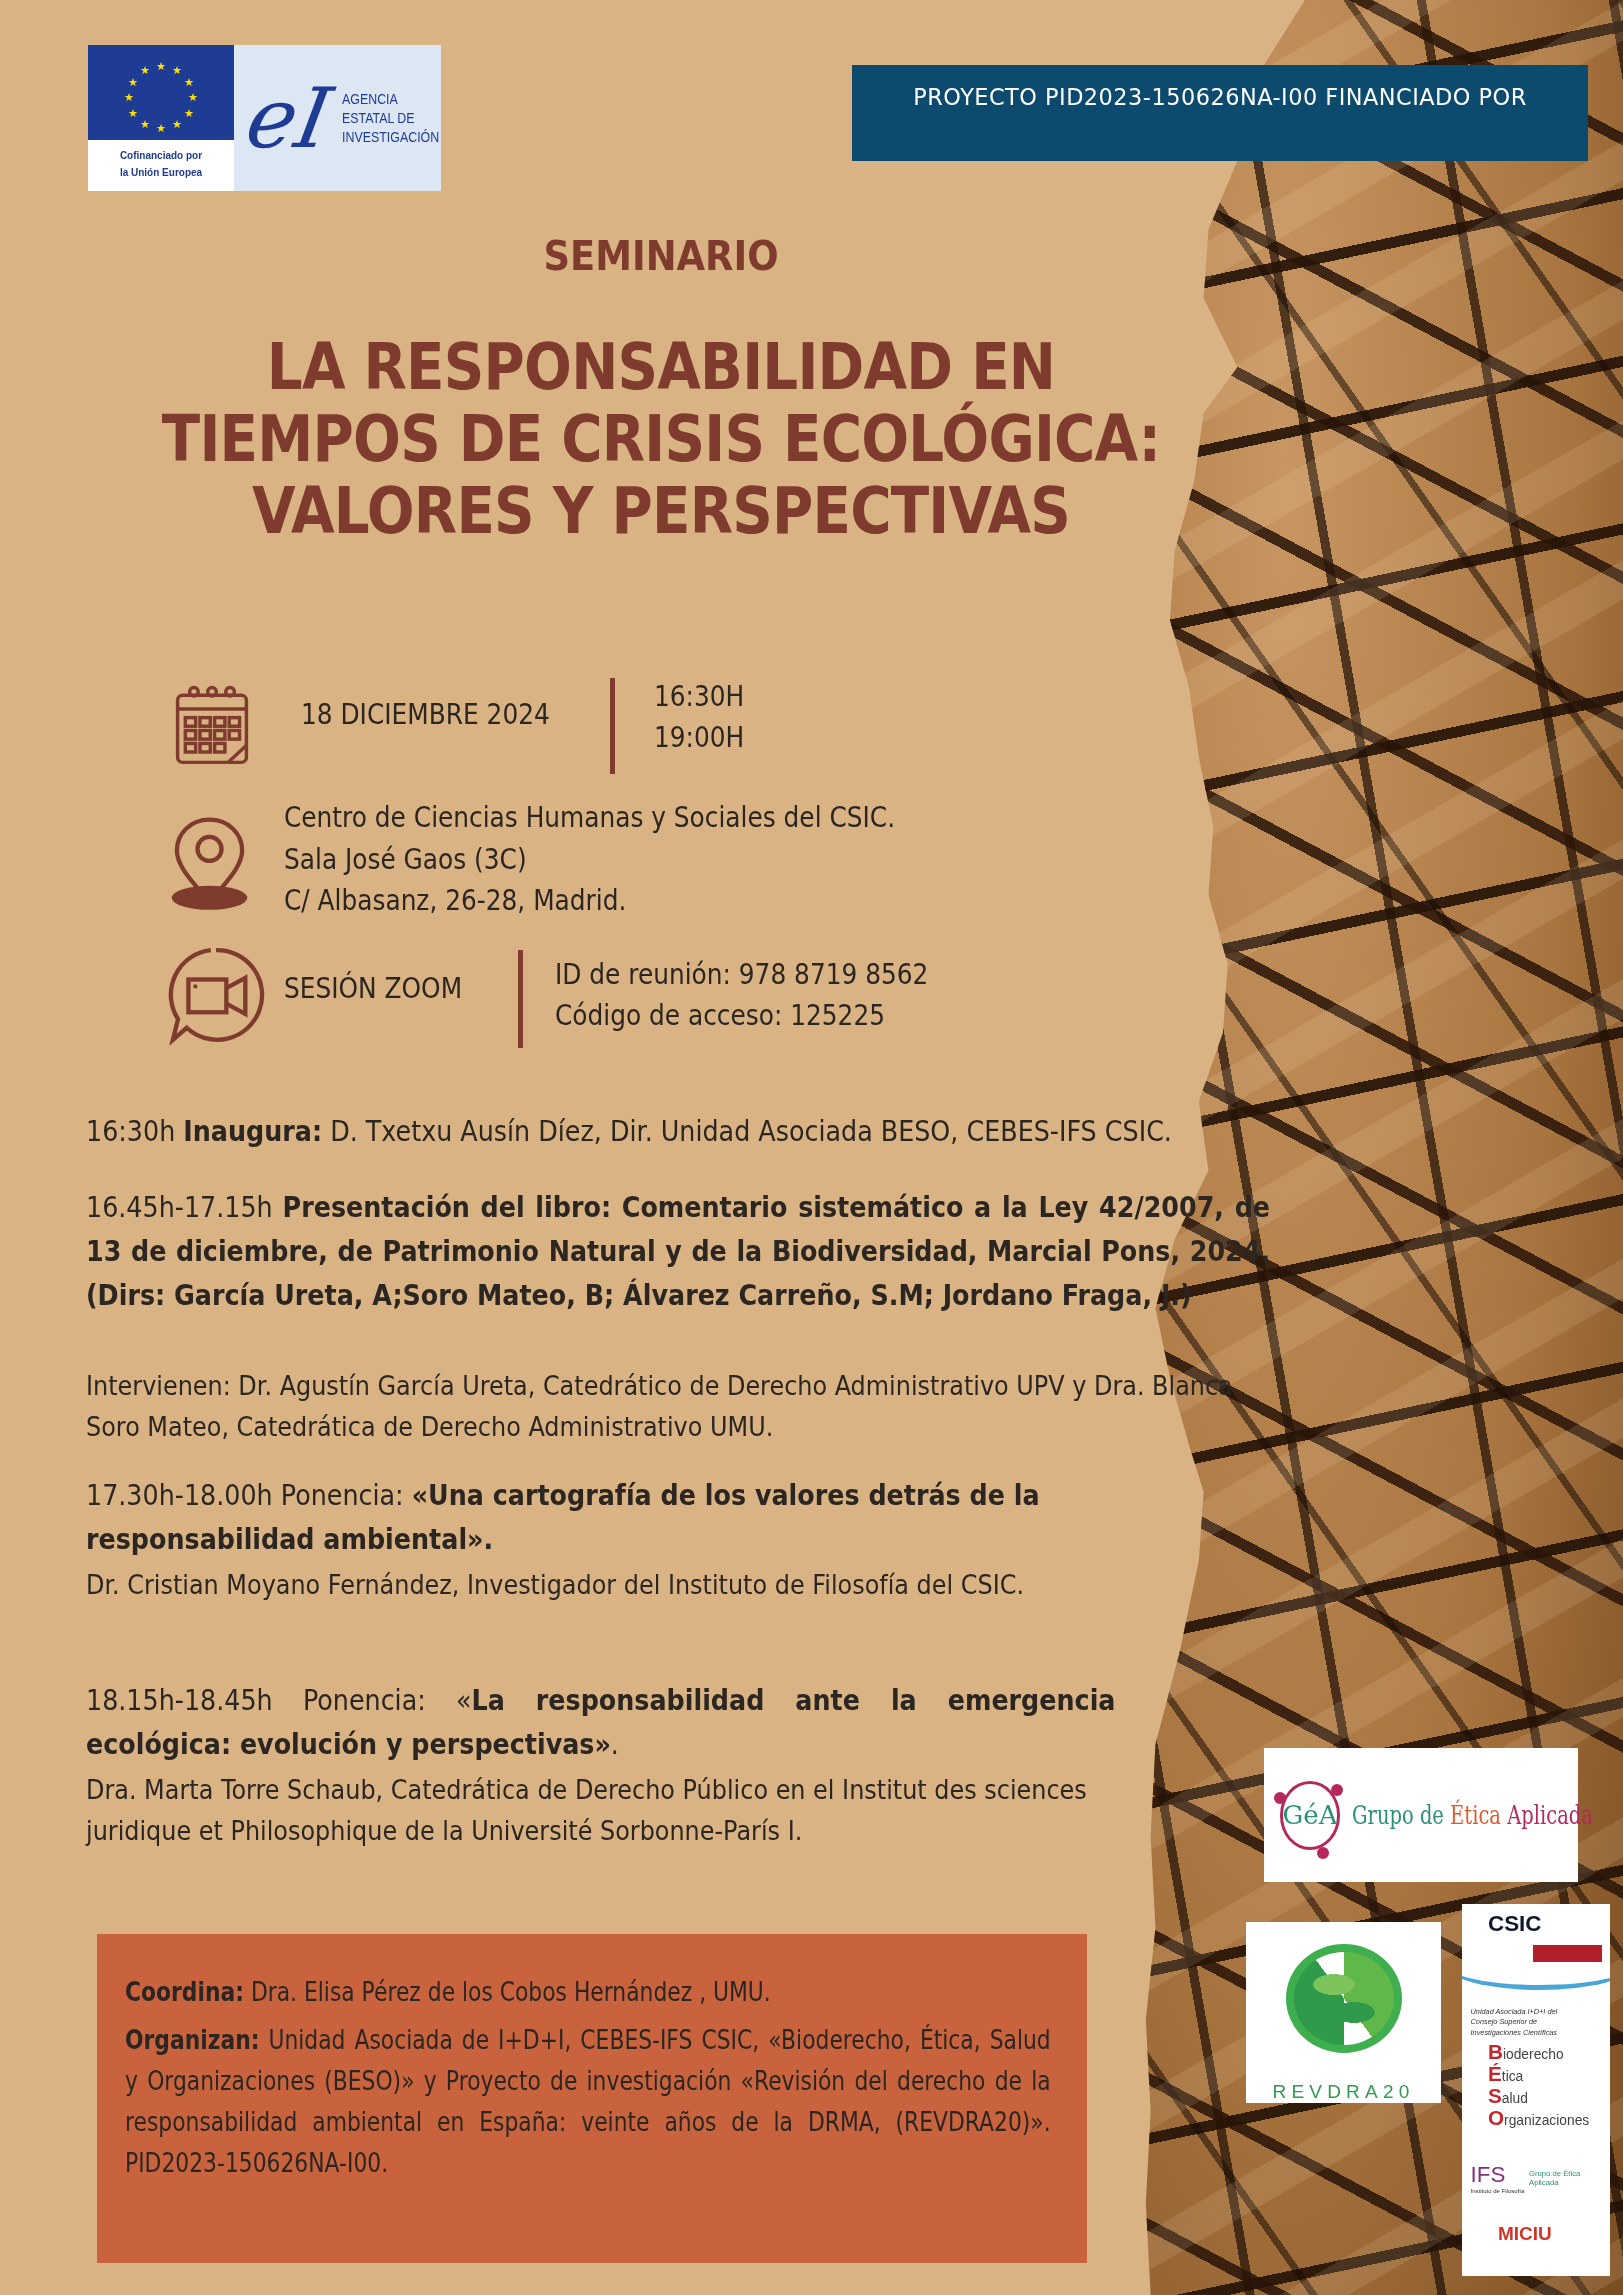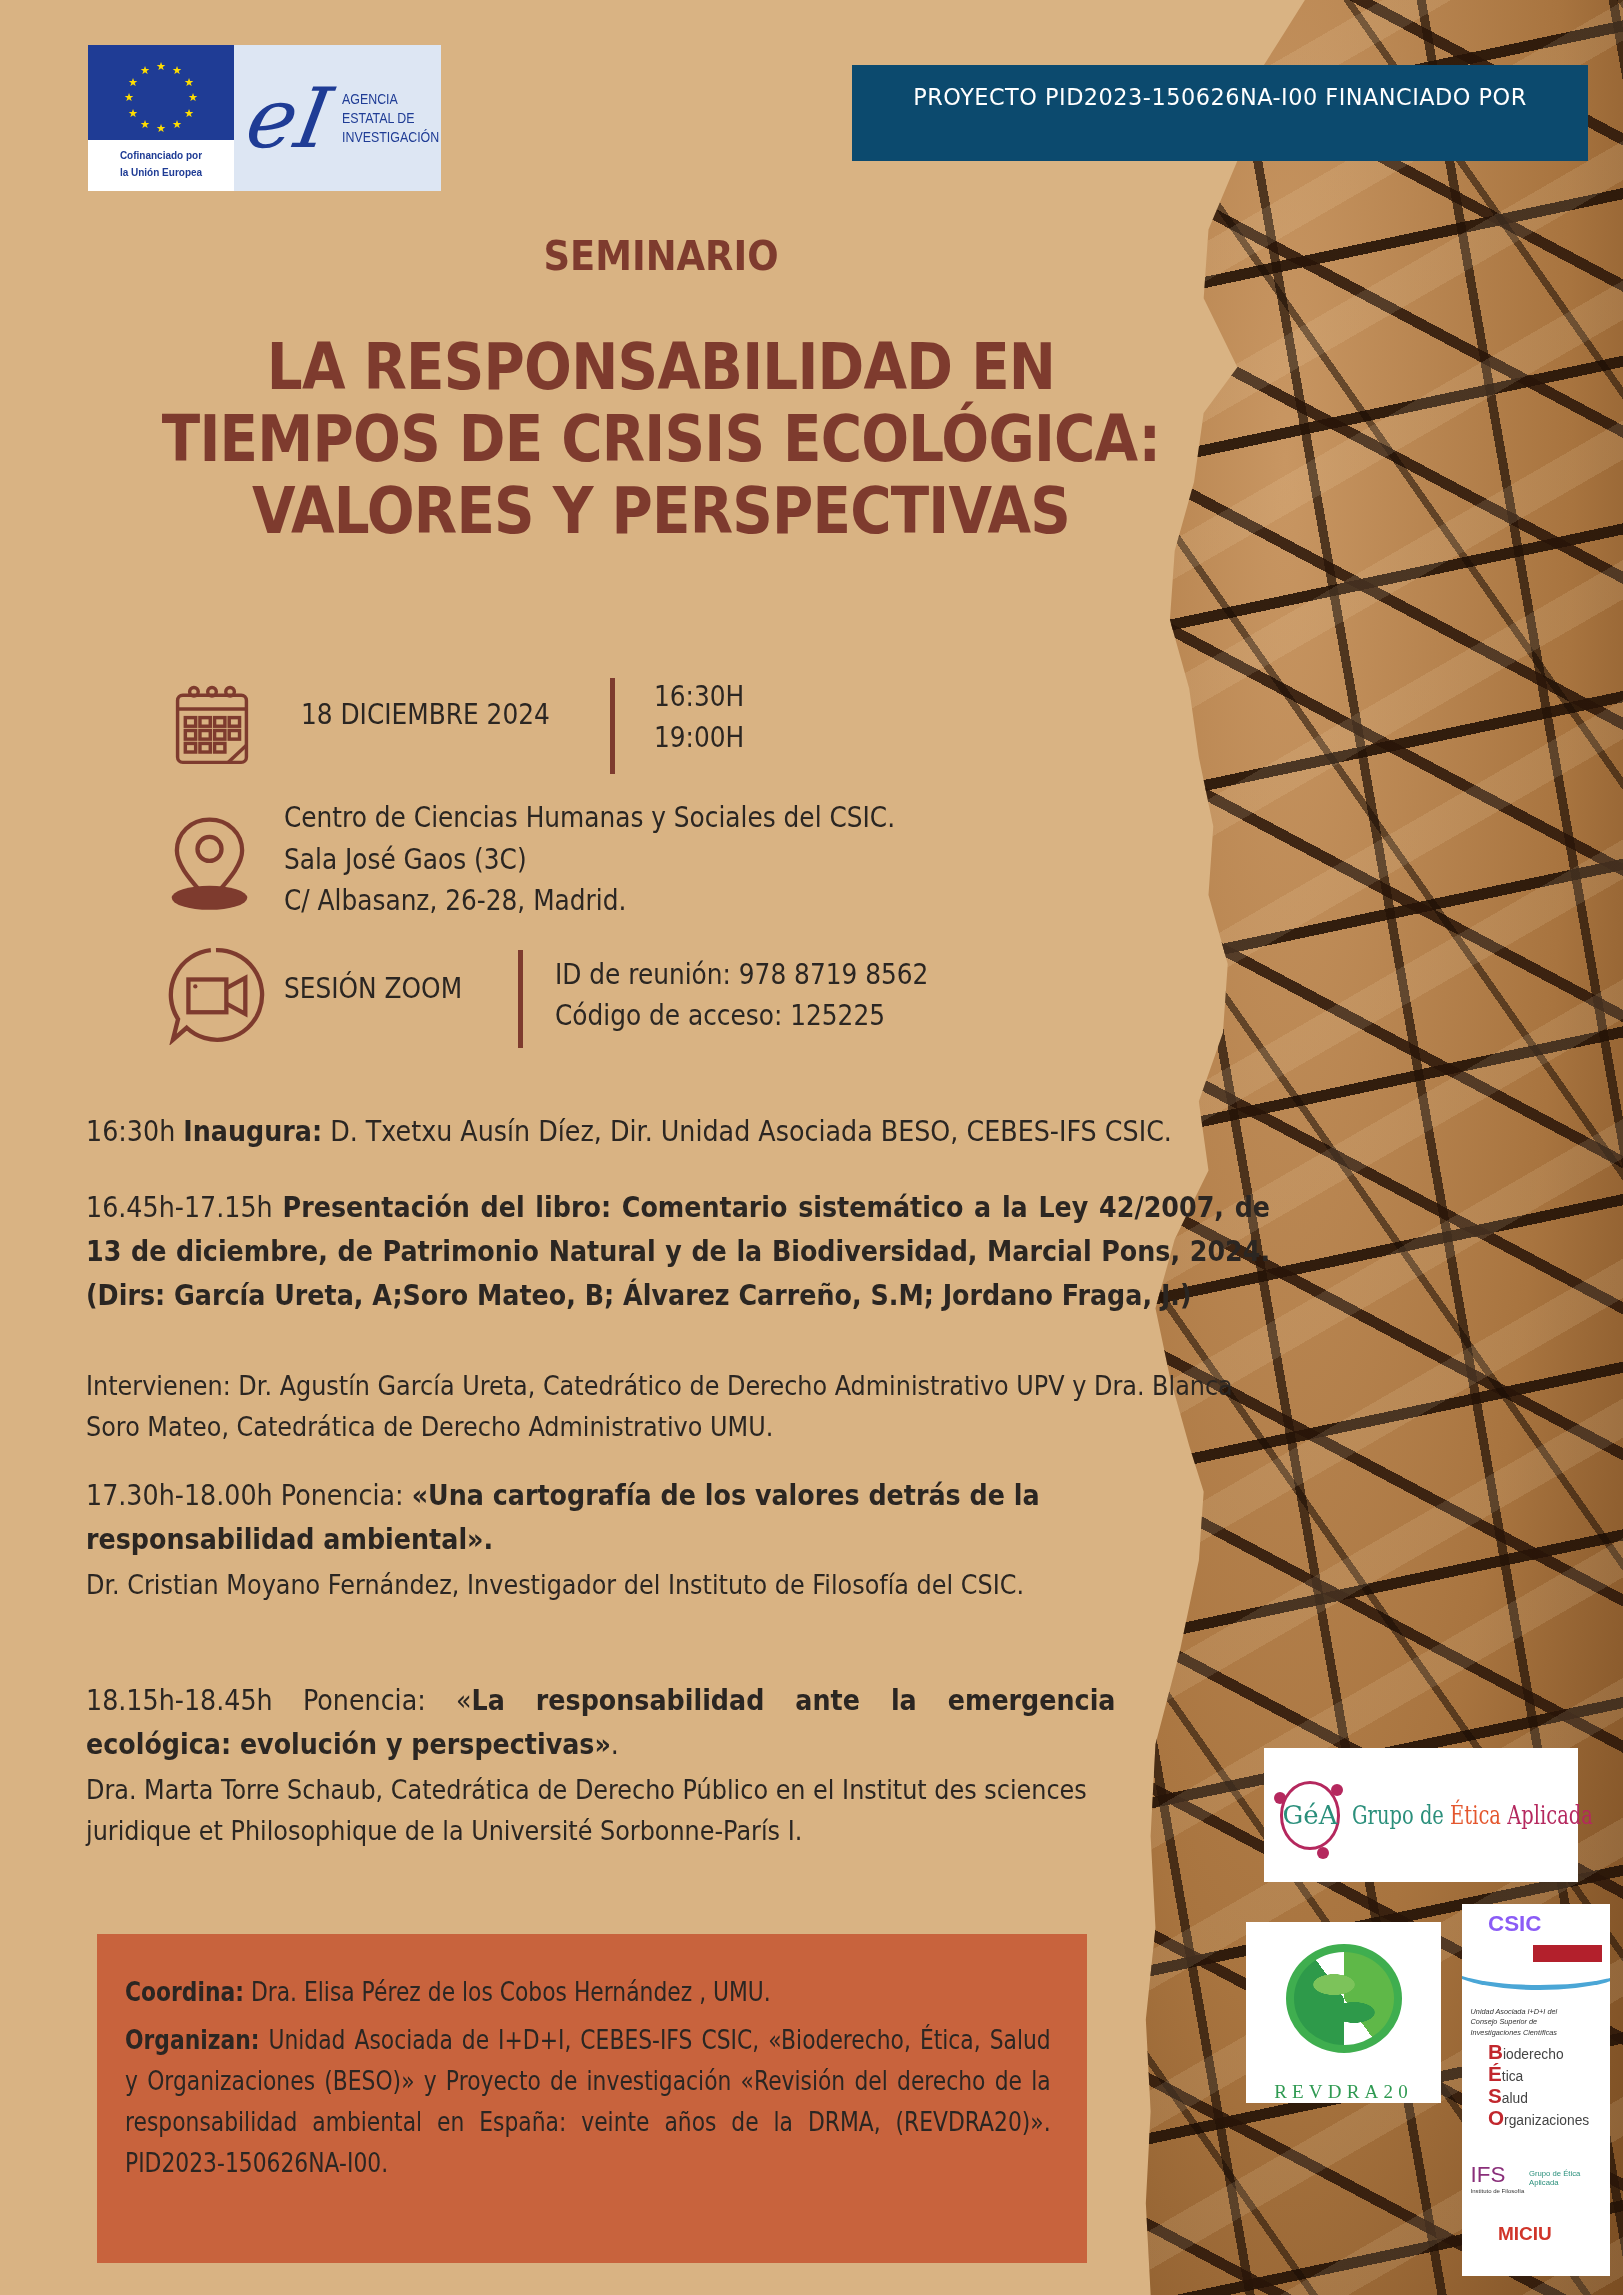--- a/index.html
+++ b/index.html
@@ -99,24 +99,24 @@
     .logo-gea { position: absolute; left: 1264px; top: 1748px; width: 314px; height: 134px; background: #fff; display: flex; align-items: center; padding-left: 15.5px; gap: 12px; }
     .gea-ring { width: 79px; height: 69px; border: 3.4px solid #b5285e; border-radius: 50%; position: relative; display: flex; align-items: center; justify-content: center; font-family: "DejaVu Serif", serif; font-size: 26px; }
     .gea-ring .dot { position: absolute; width: 12px; height: 12px; border-radius: 50%; background: #b5285e; }
     .gea-text { font-family: "DejaVu Serif", serif; font-size: 26px; transform: scaleX(0.75); transform-origin: left; white-space: nowrap; }
     .logo-revdra { position: absolute; left: 1246px; top: 1922px; width: 195px; height: 181px; background: #fff; display: flex; flex-direction: column; align-items: center; padding-top: 22.4px; }
     .revdra-circle { width: 116px; height: 116px; border-radius: 50%; background:
       radial-gradient(ellipse 34px 17px at 40% 35%, #7cc35a 60%, transparent 62%),
       radial-gradient(ellipse 34px 17px at 60% 65%, #2e9a4a 60%, transparent 62%),
       conic-gradient(#5fb848 0 40%, #fff 40% 50%, #2e9a4a 50% 90%, #fff 90% 100%);
       border: 8.6px solid #3fae4f; }
-    .revdra-text { font-family: Liberation Serif, serif; color: #2f9a52; font-size: 19px; letter-spacing: 5.2px; margin-top: 28px; }
+    .revdra-text { font-family: Liberation Sans, sans-serif; color: #2f9a52; font-size: 19px; letter-spacing: 5.2px; margin-top: 28px; }
     .logo-beso { position: absolute; left: 1462px; top: 1904px; width: 148px; height: 372px; background: #fff; overflow: hidden; font-family: "Liberation Sans", sans-serif; }
     .beso-wave { position: absolute; left: -17px; top: 34px; width: 189px; height: 52px; border-bottom: 5.2px solid #4aa6d6; border-radius: 0 0 50% 50%; }
-    .beso-csic { position: absolute; left: 26px; top: 6.9px; color: #8b5cf6; font-weight: bold; font-size: 22.4px; }
+    .beso-csic { position: absolute; left: 26px; top: 6.9px; color: #0f172a; font-weight: bold; font-size: 22.4px; }
     .beso-umu { position: absolute; left: 71px; top: 41px; width: 69px; height: 17px; background: #b3202c; }
     .beso-sub { position: absolute; left: 8.6px; top: 103px; font-size: 7.3px; line-height: 10.3px; font-style: italic; color: #333; }
     .beso-letters { position: absolute; left: 26px; top: 138px; font-size: 13.8px; line-height: 19px; color: #444; }
     .beso-letters span.cap { color: #c1272d; font-size: 20.7px; font-weight: bold; }
     .beso-ifs { position: absolute; left: 8.6px; top: 258px; color: #8a2f7a; font-weight: normal; font-size: 22.4px; }
     .beso-ifs small { display: block; color: #333; font-size: 6px; }
     .beso-gea { position: absolute; left: 67px; top: 265px; color: #2a8f7b; font-size: 7.7px; }
     .beso-cebes { position: absolute; left: 36px; top: 319px; color: #d0352a; font-weight: bold; font-size: 19px; }
   </style>
 </head>

